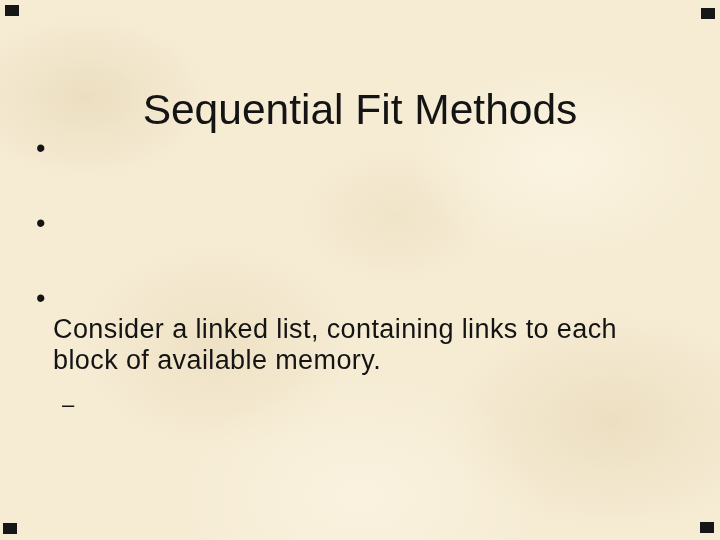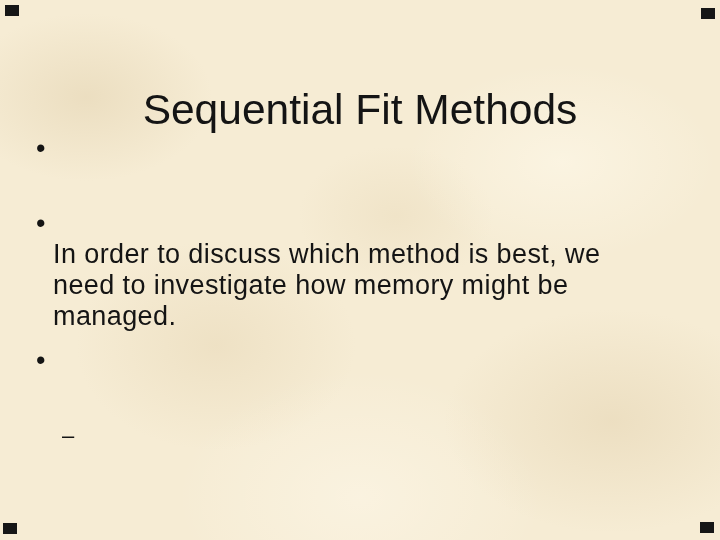--- a/index.html
+++ b/index.html
@@ -103,27 +103,26 @@
 
   <h1 class="title">Sequential Fit Methods</h1>
 
   <div class="body">
 
     <div class="bullet-item">
       <span class="bullet-marker">•</span>
     </div>
 
     <div class="bullet-item">
-      <span class="bullet-marker">•</span><span>In order to discuss which method is best, we
-need to investigate how memory might be
-managed.</span>
+      <span class="bullet-marker">•</span>
     </div>
 
     <div class="bullet-item">
-      <span class="bullet-marker">•</span>
+      <span class="bullet-marker">•</span><span>Consider a linked list, containing links to each
+block of available memory.</span>
     </div>
 
     <div class="sub-bullet-item">
       <span class="dash-marker">–</span>
     </div>
 
   </div>
 
 </div>
 

